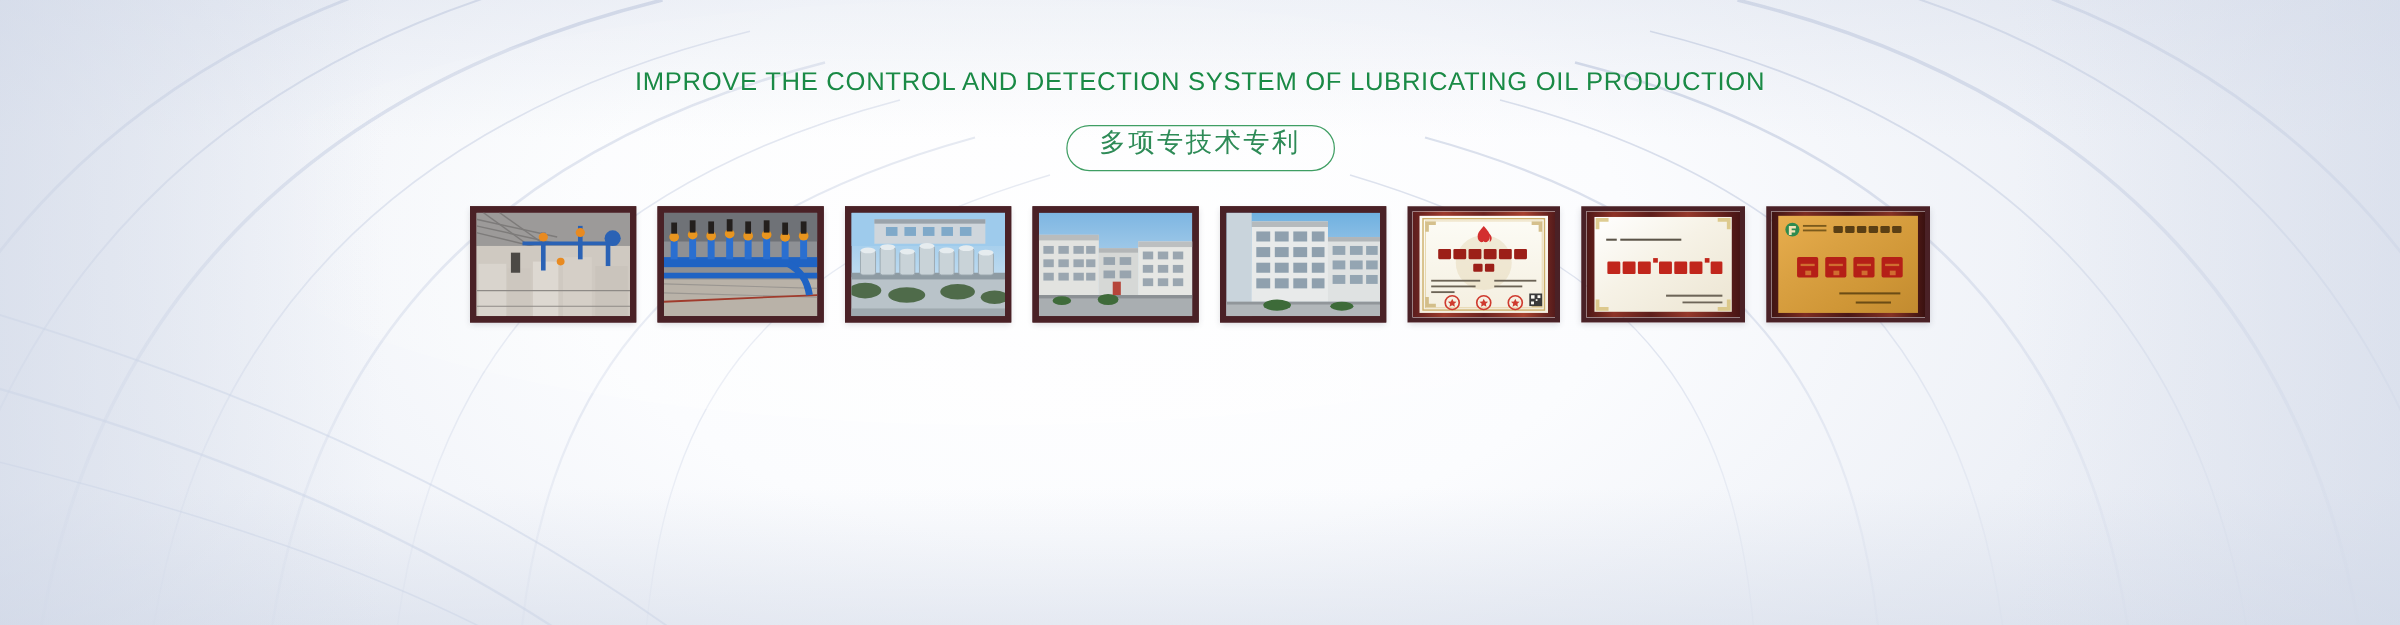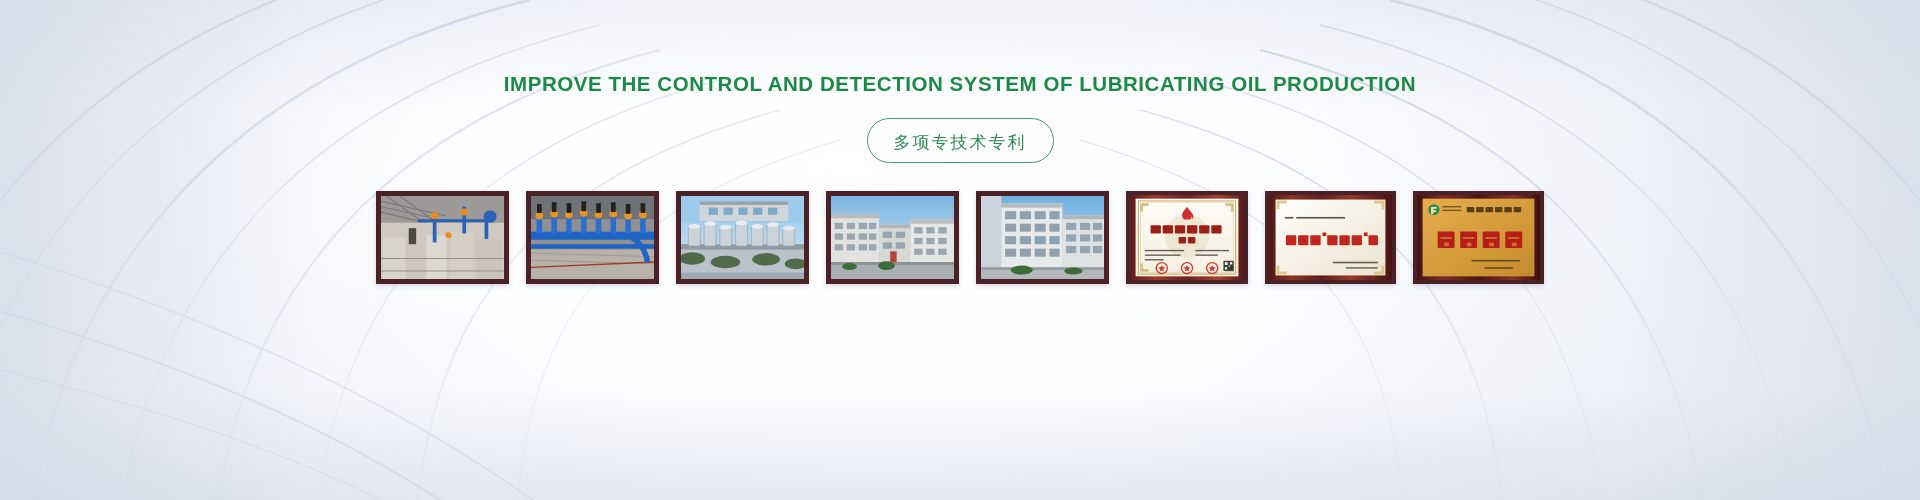--- a/index.html
+++ b/index.html
@@ -42,37 +42,37 @@
   }
 
   .title{
     font-size:56px; font-weight:700; color:#1a8a46;
     letter-spacing:3px; line-height:1.14;
     text-shadow:0 1px 2px rgba(255,255,255,.85);
     white-space:nowrap;
   }
 
   .subtitle{
-    margin-top:18px;
-    font-size:20.5px; font-weight:700; color:#1a8a46;
+    margin-top:0;
+    font-size:20.5px; font-weight:400; color:#1a8a46;
     letter-spacing:.55px; white-space:nowrap;
     text-shadow:0 1px 1px rgba(255,255,255,.8);
   }
 
   .pills{
     margin-top:22px;
     display:flex; gap:32px; align-items:center;
   }
   .pill{
     border:1.6px solid #3f9e63;
     border-radius:24px;
     color:#2e8b57;
-    font-size:17px;
+    font-size:21px;
     letter-spacing:2px;
-    padding:15px 26px 11px;
+    padding:3px 26px 11px;
     line-height:1;
     background:rgba(255,255,255,.18);
     white-space:nowrap;
   }
 
   
   .gallery{
     margin-top:28px;
     display:flex; gap:17px; align-items:flex-start;
   }

